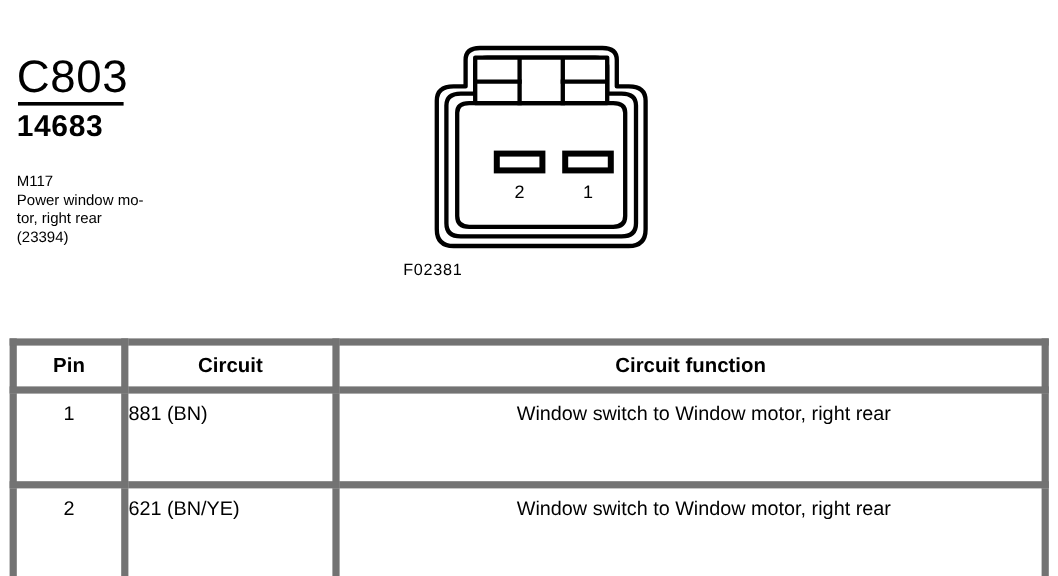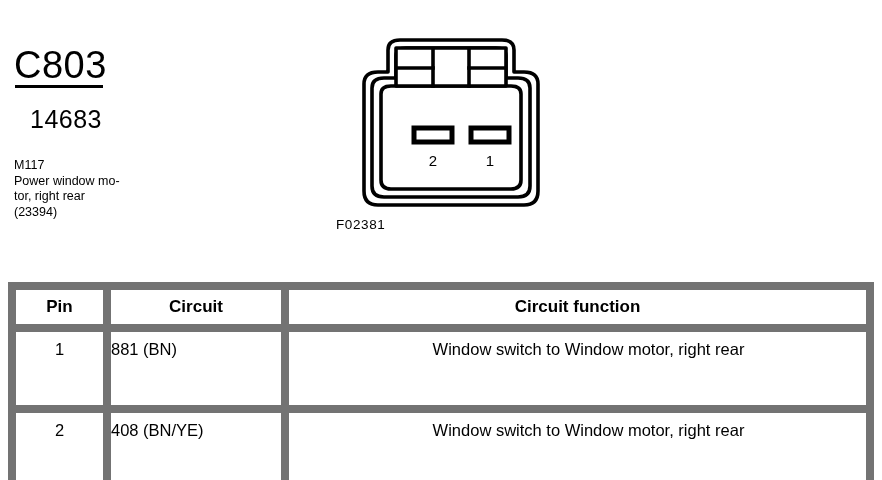--- a/index.html
+++ b/index.html
@@ -31,24 +31,24 @@
     margin: 0;
   }
   #code-rule {
     width: 88px;
     height: 3px;
     background: #000;
     margin: 3px 0 2px 1px;
   }
   #part-number {
     font-size: 25px;
-    font-weight: normal;
+    font-weight: bold;
     letter-spacing: 0.5px;
     line-height: 30px;
-    margin: 16px;
+    margin: 0;
   }
   #desc-block {
     margin-top: 24px;
     font-size: 12.5px;
     line-height: 15.5px;
   }
   #desc-block div { white-space: pre; }
 
   
   #connector-figure {
@@ -72,21 +72,21 @@
   
   #pin-table {
     position: absolute;
     left: 8px;
     top: 282px;
     width: 866px;
     border-collapse: collapse;
     table-layout: fixed;
   }
   #pin-table td, #pin-table th {
-    border: 8px solid #737373;
+    border: 6px solid #737373;
     padding: 0;
     font-size: 16.5px;
     vertical-align: top;
   }
   #pin-table thead th {
     height: 34px;
     font-weight: bold;
     text-align: center;
     vertical-align: middle;
     font-size: 17px;
@@ -229,20 +229,20 @@
         </td>
       <td class="col-func">
           <div class="cell-func-pad">Window switch to Window motor, right rear</div>
         </td>
     </tr>
     <tr>
       <td class="col-pin">
           <div class="cell-pad">2</div>
         </td>
       <td class="col-circ">
-          <div class="cell-pad">408 (BN/YE)</div>
+          <div class="cell-pad">621 (BN/YE)</div>
         </td>
       <td class="col-func">
           <div class="cell-func-pad">Window switch to Window motor, right rear</div>
         </td>
     </tr>
   </tbody>
 </table>
 
 </body></html>

